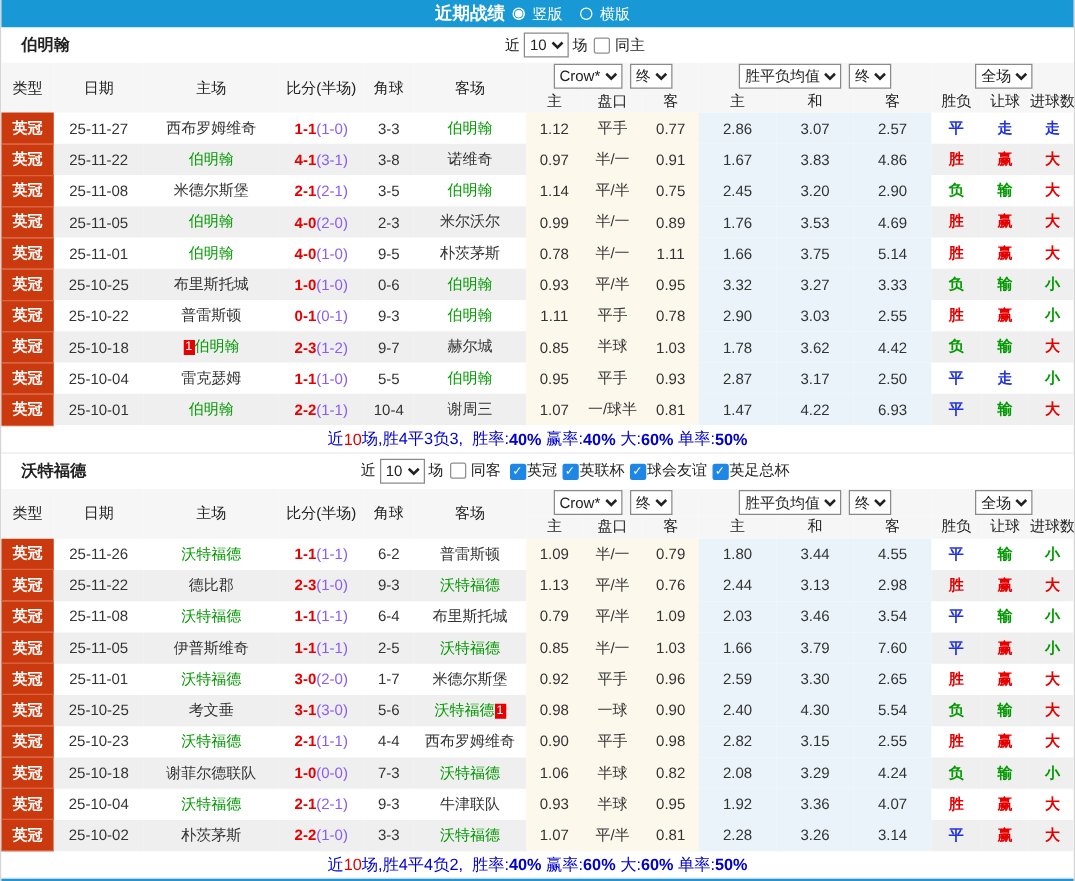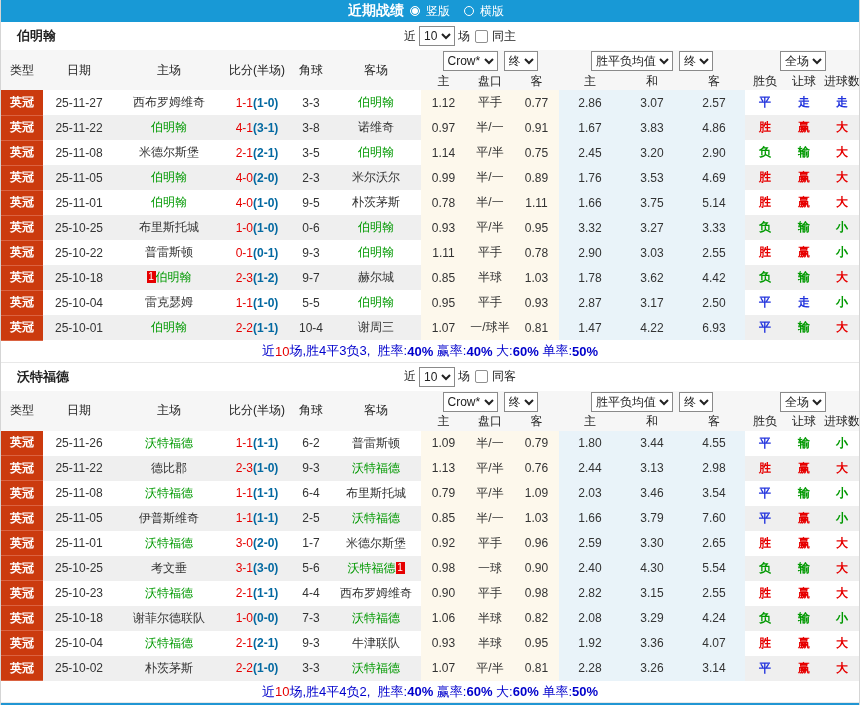--- a/index.html
+++ b/index.html
@@ -30,22 +30,22 @@
   .h-drop { height:22px; }
   .h-drop .dd-wrap { display:flex; justify-content:center; gap:6px; }
   .h-sub th { height:18px; }
   tbody td { height:25px; font-size:12px; color:#333; text-align:center; vertical-align:middle; }
   tr.alt td { background:#efefef; }
   td.c-type { background:#cb3a0e !important; color:#fff; font-weight:bold; border-bottom:1px solid #da6342; }
   td.c-cream { background:#fdf8ec !important; }
   td.c-blue { background:#e9f3f9 !important; }
   tr.alt td.c-plain { background:#efefef; }
   .t-focus { color:#009900; }
-  .ft { color:#e60000; font-weight:normal; }
-  .half { color:#0369a1;font-weight:bold; }
+  .ft { color:#e60000; font-weight:bold; }
+  .half { color:#8b5cf6; }
   .card { display:inline-block; background:#e60000; color:#fff; font-size:10px; line-height:12px; width:9px; text-align:center; vertical-align:1px; }
   .res { font-weight:bold; }
   .res.r { color:#e60000; }
   .res.g { color:#009900; }
   .res.b { color:#2233dd; }
 
   
   .summary { height:22px; display:flex; align-items:center; justify-content:center; font-size:13px; border-bottom:1px solid #e8e8e8; gap:0; }
   .s-blue { color:#0000cc; }
   .s-red { color:#e60000; }
@@ -326,20 +326,21 @@
 
   <div class="section">
     <div class="sec-head">
       <span class="team-name">沃特福德</span>
       <div class="filters">
         <span>近</span>
         <select><option>10</option></select>
         <span>场</span>
         <span class="cb cb-first"></span>
         <span>同客</span>
+        <span><span class="cb on">✓</span><span>英冠</span><span class="cb on">✓</span><span>英联杯</span><span class="cb on">✓</span><span>球会友谊</span><span class="cb on">✓</span><span>英足总杯</span></span>
       </div>
     </div>
 
     <table>
       <colgroup>
         <col style="width:42px">
           <col style="width:72px">
           <col style="width:108px">
           <col style="width:68px">
           <col style="width:40px">

